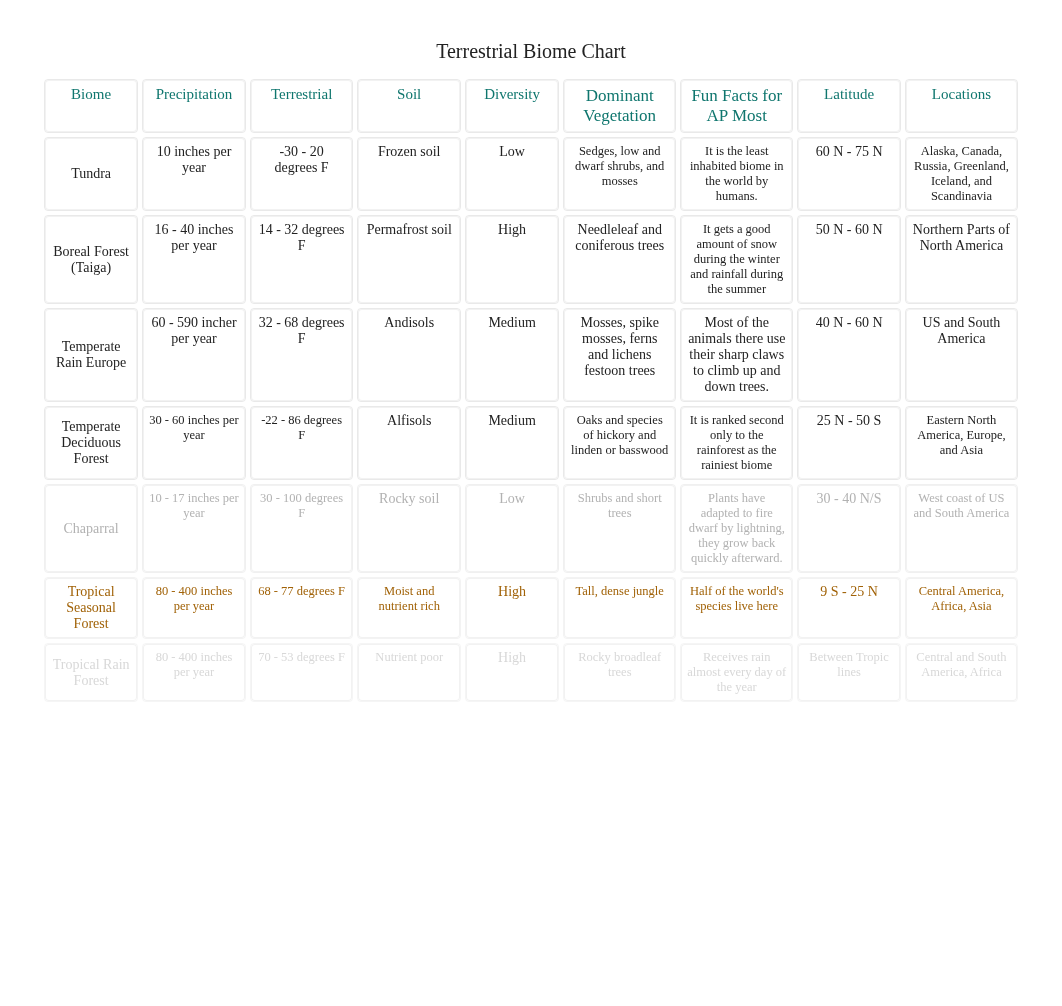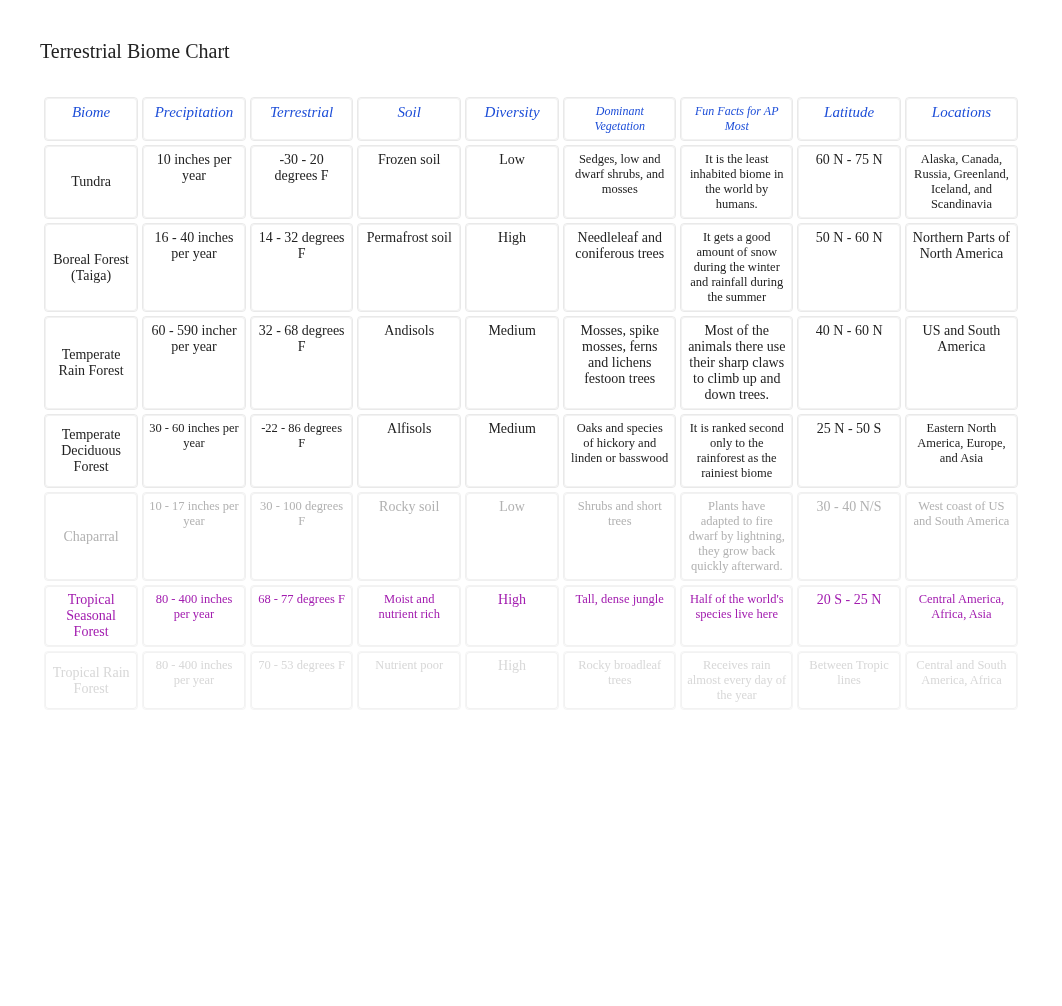--- a/index.html
+++ b/index.html
@@ -7,63 +7,62 @@
     padding: 0;
     background: #ffffff;
     font-family: Georgia, "Times New Roman", serif;
     color: #222;
     width: 1062px;
   }
   .page {
     padding: 40px 40px 0 40px;
   }
   .title {
-    text-align: left;
+    text-align: center;
     font-size: 20px;
-    margin-bottom: 30px;
+    margin-bottom: 12px;
   }
   table.biomes {
     width: 100%;
     border-collapse: separate;
     border-spacing: 4px 4px;
     table-layout: fixed;
   }
   table.biomes th,
   table.biomes td {
     background: #ffffff;
     border: 1px solid #e9e9e9;
     border-radius: 4px;
     box-shadow: 0 0 0 1px #f2f2f2 inset;
     text-align: center;
     vertical-align: top;
     padding: 6px 6px;
     font-weight: normal;
   }
   table.biomes thead th {
     font-size: 15px;
-    color: #1d4ed8;
+    color: #0f766e;
     white-space: normal;
-    font-style: italic;
   }
   table.biomes thead th.small {
-    font-size: 12px;
+    font-size: 17px;
   }
   table.biomes td {
     font-size: 14px;
   }
   table.biomes td.mid {
     vertical-align: middle;
   }
   table.biomes td.small {
     font-size: 12.5px;
     font-family: Liberation Serif, serif;
   }
   
   tbody tr.fade-3 td { color: #b2b2b2; border-color:#f0f0f0; }
-  tbody tr.fade-2 td { color: #a21caf; border-color:#f3f3f3; }
+  tbody tr.fade-2 td { color: #a16207; border-color:#f3f3f3; }
   tbody tr.fade-1 td { color: #d8d8d8; border-color:#f5f5f5; }
 </style>
 </head>
 <body>
 
 <div class="page">
   <div class="title">Terrestrial Biome Chart</div>
 
   <table class="biomes">
     <colgroup>
@@ -110,21 +109,21 @@
         <td>14 - 32 degrees F</td>
         <td>Permafrost soil</td>
         <td>High</td>
         <td>Needleleaf and coniferous trees</td>
         <td class="small">It gets a good amount of snow during the winter and rainfall during the summer</td>
         <td>50 N - 60 N</td>
         <td>Northern Parts of North America</td>
       </tr>
 
       <tr>
-        <td class="mid">Temperate Rain Forest</td>
+        <td class="mid">Temperate Rain Europe</td>
         <td>60 - 590 incher per year</td>
         <td>32 - 68 degrees F</td>
         <td>Andisols</td>
         <td>Medium</td>
         <td>Mosses, spike mosses, ferns and lichens festoon trees</td>
         <td>Most of the animals there use their sharp claws to climb up and down trees.</td>
         <td>40 N - 60 N</td>
         <td>US and South America</td>
       </tr>
 
@@ -153,21 +152,21 @@
       </tr>
 
       <tr class="fade-2">
         <td class="mid">Tropical Seasonal Forest</td>
         <td class="small">80 - 400 inches per year</td>
         <td class="small">68 - 77 degrees F</td>
         <td class="small">Moist and nutrient rich</td>
         <td>High</td>
         <td class="small">Tall, dense jungle</td>
         <td class="small">Half of the world's species live here</td>
-        <td>20 S - 25 N</td>
+        <td>9 S - 25 N</td>
         <td class="small">Central America, Africa, Asia</td>
       </tr>
 
       <tr class="fade-1">
         <td class="mid">Tropical Rain Forest</td>
         <td class="small">80 - 400 inches per year</td>
         <td class="small">70 - 53 degrees F</td>
         <td class="small">Nutrient poor</td>
         <td>High</td>
         <td class="small">Rocky broadleaf trees</td>

